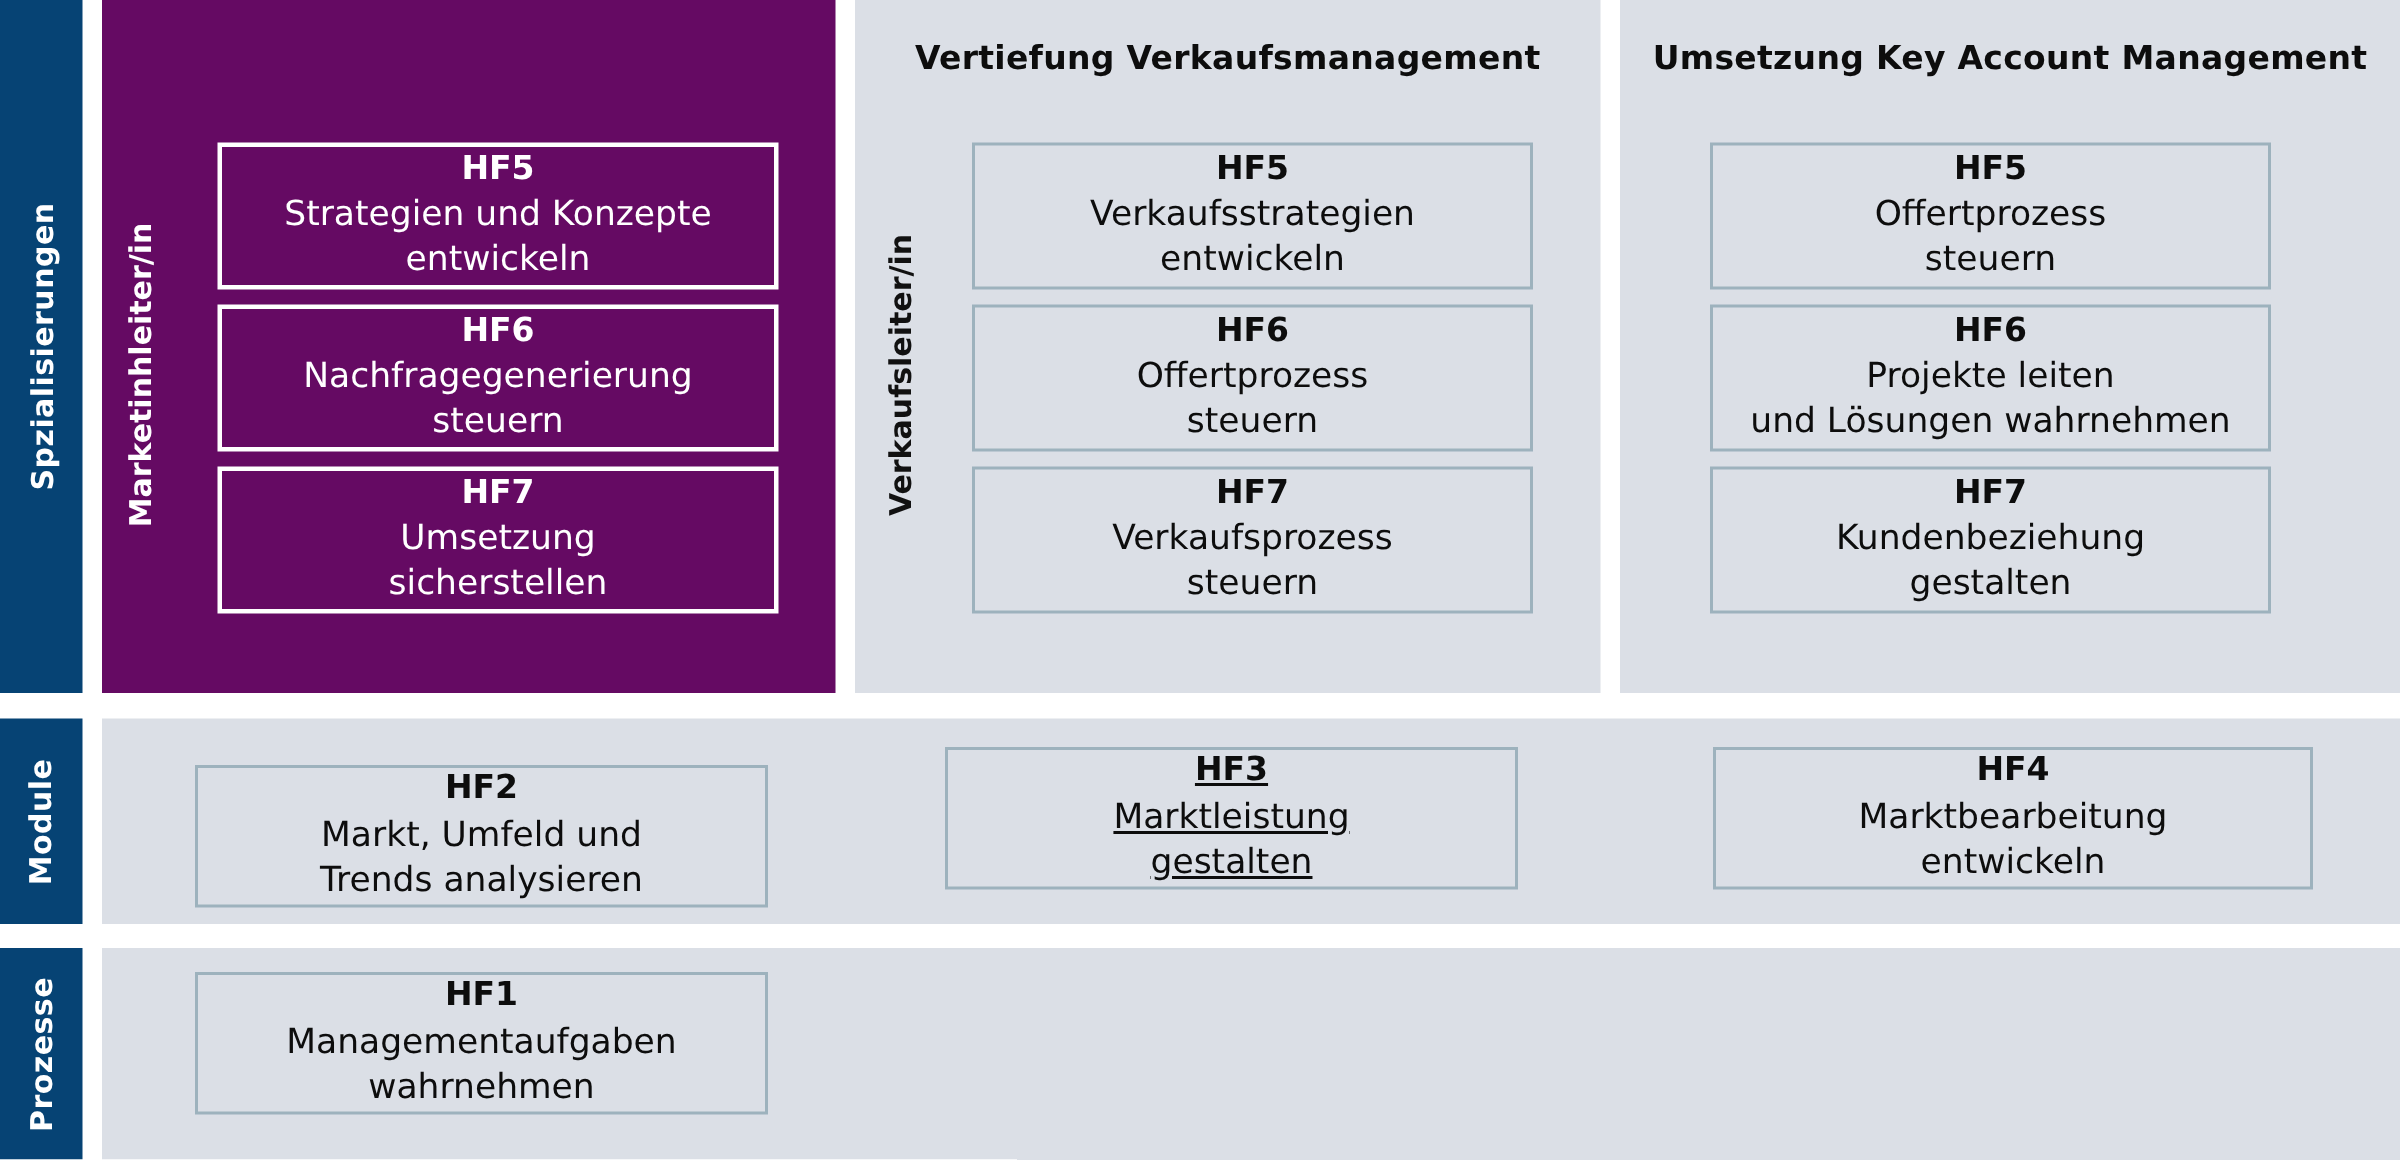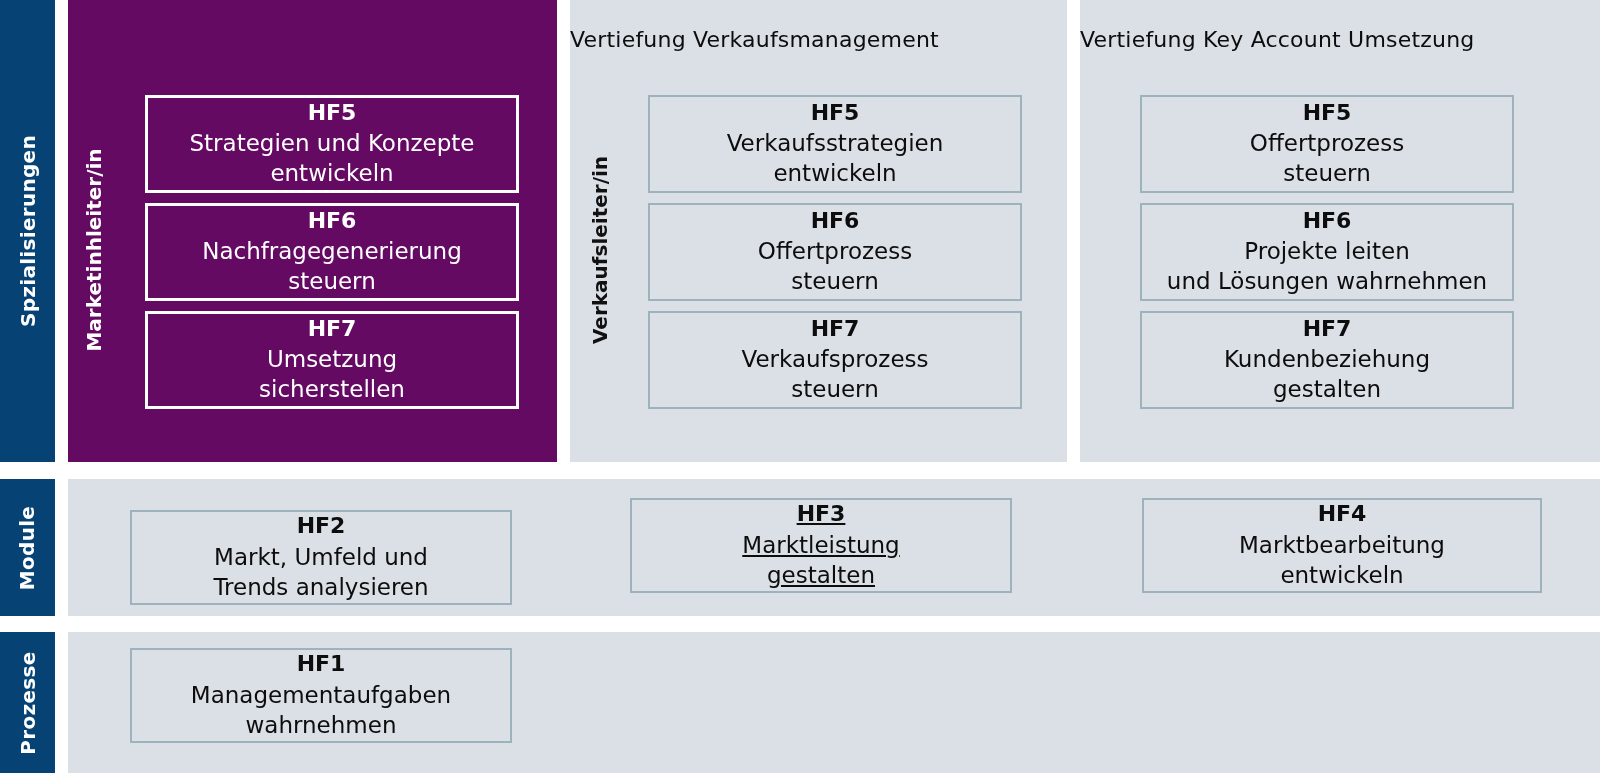--- a/index.html
+++ b/index.html
@@ -53,22 +53,23 @@
   #panel-kam       { left: 1080px; top: 0;   width: 520px; height: 462px; }
   #panel-module    { left: 68px;   top: 479px; width: 1532px; height: 137px; }
   #panel-prozesse  { left: 68px;   top: 632px; width: 1532px; height: 141px; }
 
   
   .panel-heading {
     position: absolute;
     top: 27px;
     left: 0;
     width: 100%;
+    text-align: center;
     font-size: 22px;
-    font-weight: normal;
+    font-weight: bold;
     color: #0d0d0d;
     letter-spacing: 0.2px;
   }
 
   
   .role-label {
     position: absolute;
     display: flex;
     align-items: center;
     justify-content: center;
@@ -204,21 +205,21 @@
     <div class="hf-text">steuern</div>
   </div>
 
   <div class="hf-box on-grey" id="hf7-vkm">
     <div class="hf-code">HF7</div>
     <div class="hf-text">Verkaufsprozess</div>
     <div class="hf-text">steuern</div>
   </div>
 
   <div class="panel" id="panel-kam">
-    <div class="panel-heading">Vertiefung Key Account Umsetzung</div>
+    <div class="panel-heading">Umsetzung Key Account Management</div>
   </div>
 
   <div class="hf-box on-grey" id="hf5-kam">
     <div class="hf-code">HF5</div>
     <div class="hf-text">Offertprozess</div>
     <div class="hf-text">steuern</div>
   </div>
 
   <div class="hf-box on-grey" id="hf6-kam">
     <div class="hf-code">HF6</div>

